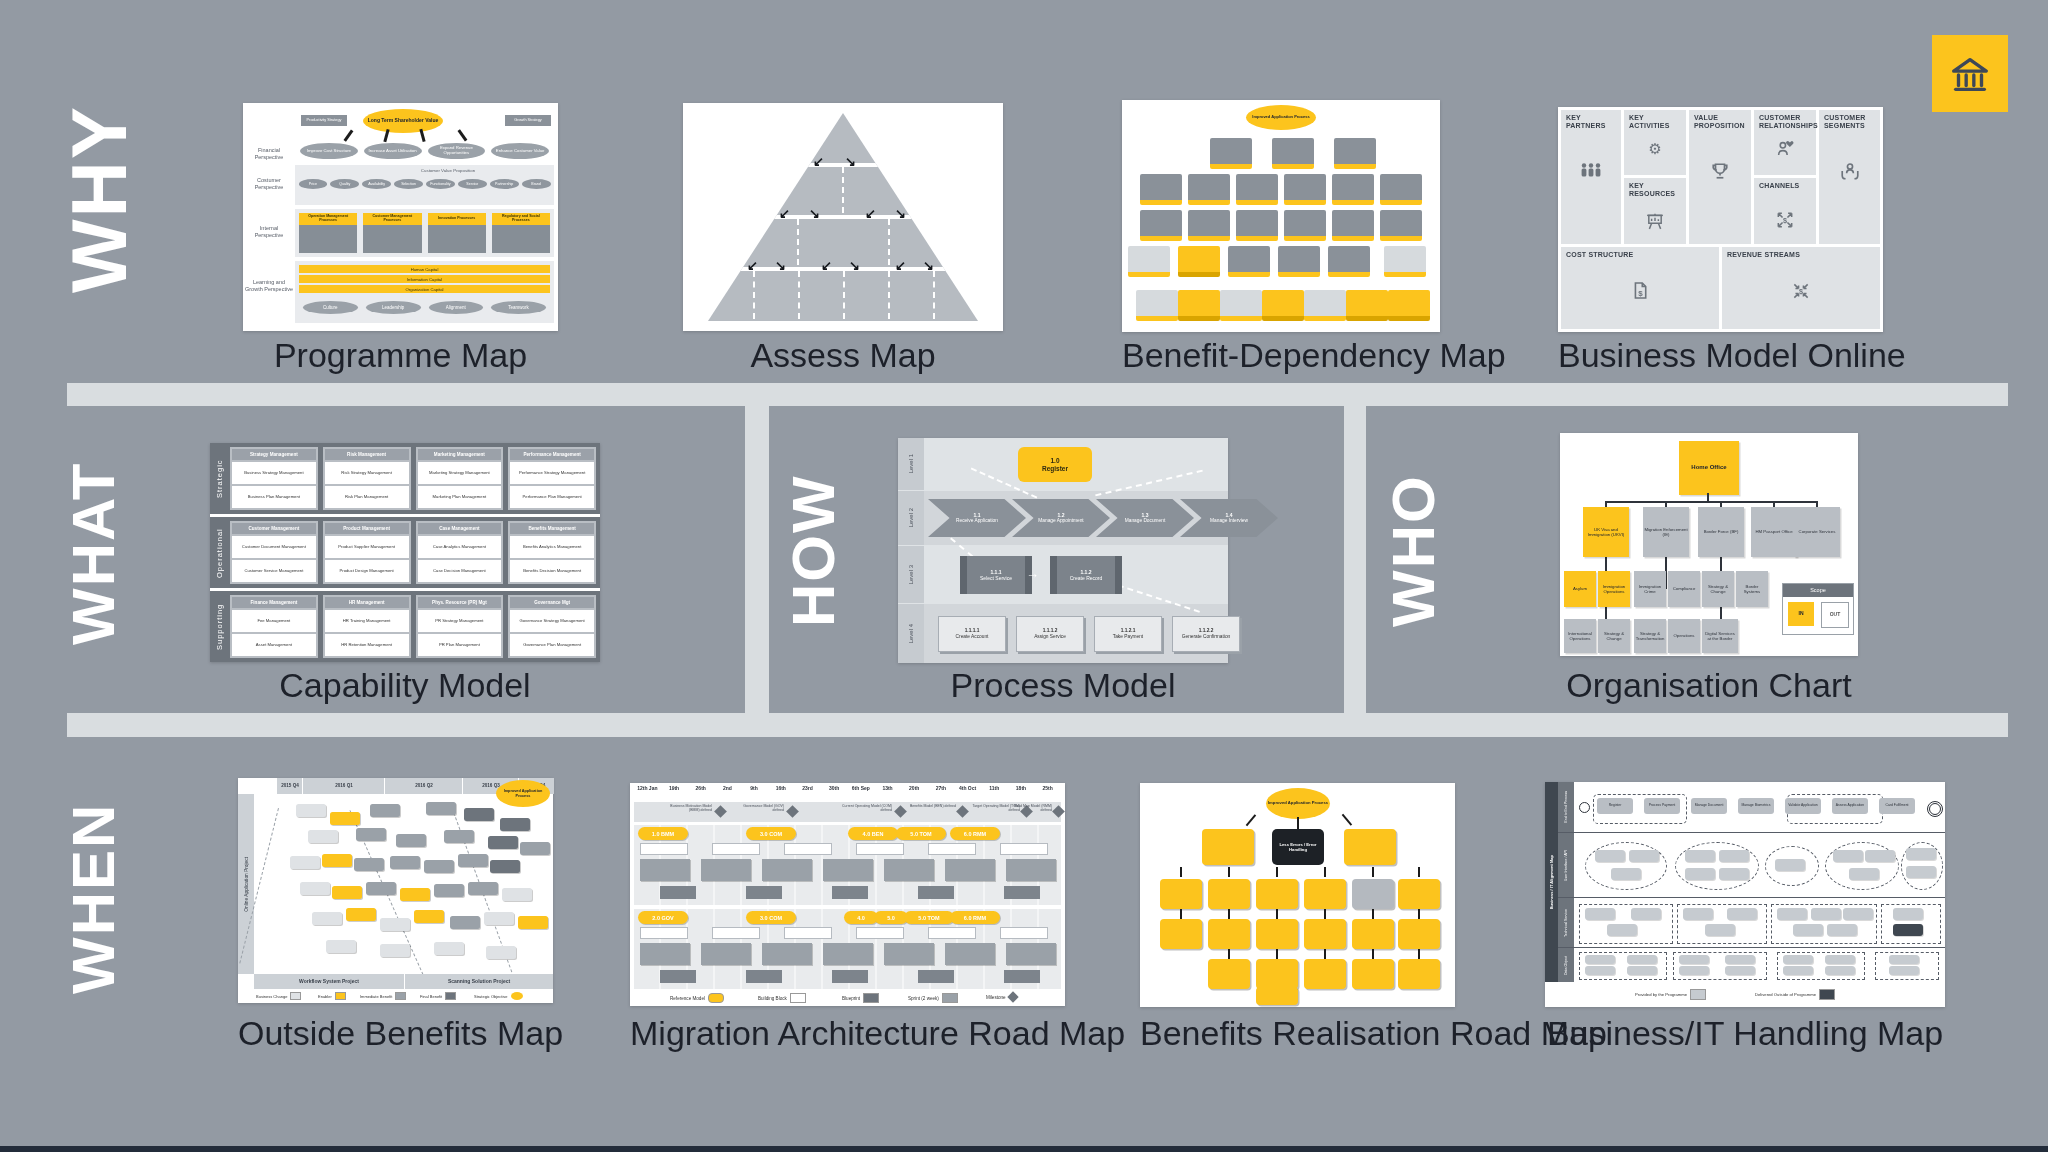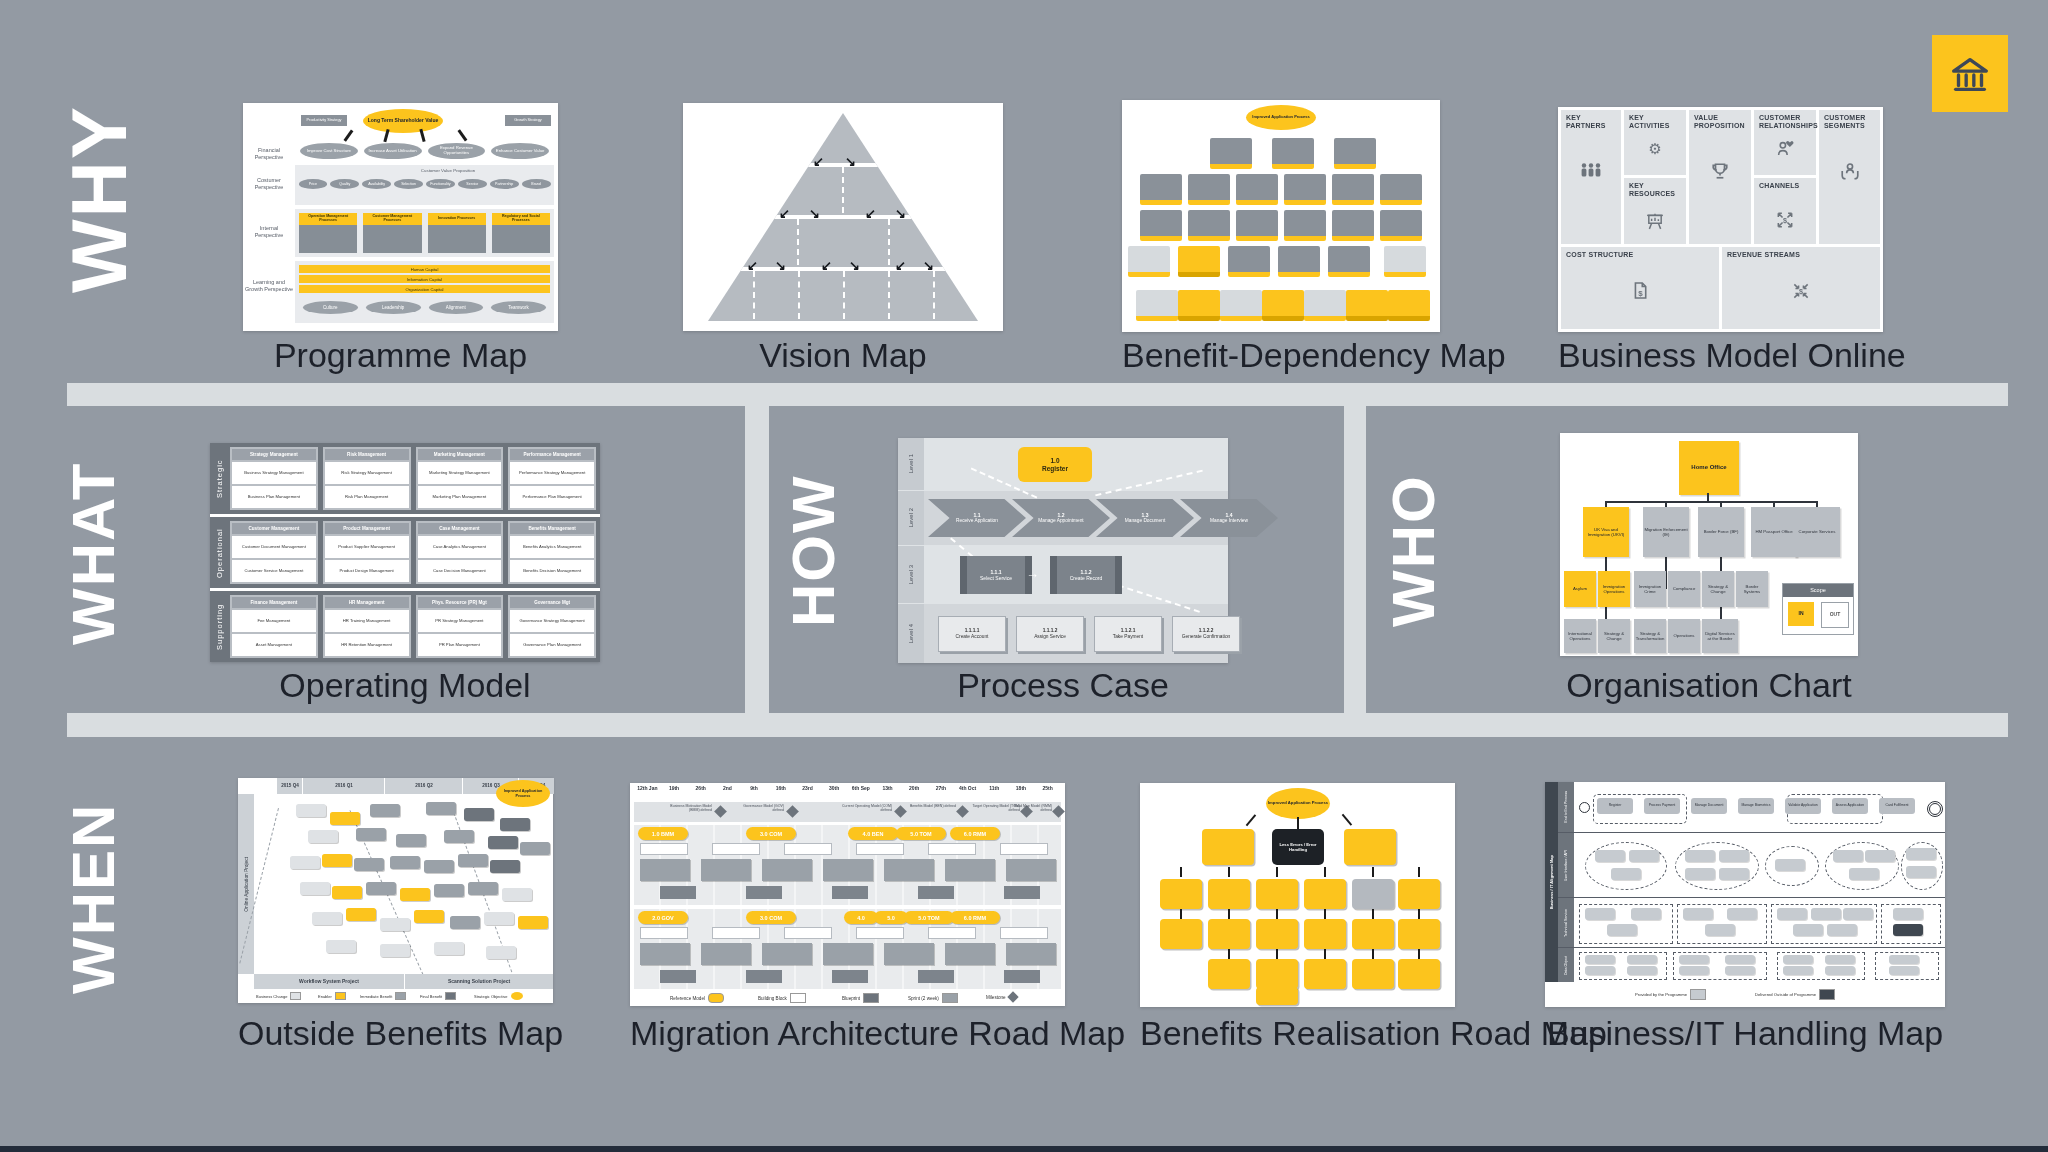--- a/index.html
+++ b/index.html
@@ -227,21 +227,21 @@
   <div class="varw" style="left:126px;top:104px">↘</div>
   <div class="varw" style="left:182px;top:104px">↙</div>
   <div class="varw" style="left:212px;top:104px">↘</div>
   <div class="varw" style="left:64px;top:156px">↙</div>
   <div class="varw" style="left:92px;top:156px">↘</div>
   <div class="varw" style="left:138px;top:156px">↙</div>
   <div class="varw" style="left:166px;top:156px">↘</div>
   <div class="varw" style="left:212px;top:156px">↙</div>
   <div class="varw" style="left:240px;top:156px">↘</div>
 </div>
-<div class="map-title" style="left:683px;top:338px;width:320px">Vision Map</div>
+<div class="map-title" style="left:683px;top:338px;width:320px">Assess Map</div>
 
 <div class="thumb" style="left:1122px;top:100px;width:318px;height:232px">
   <div class="ell yl" style="left:124px;top:5px;width:70px;height:25px;font-size:4px;font-weight:bold;line-height:1.15">Improved Application Process</div>
   <div class="nd" style="left:88px;top:38px"></div>
   <div class="nd" style="left:150px;top:38px"></div>
   <div class="nd" style="left:212px;top:38px"></div>
   <div class="nd" style="left:18px;top:74px"></div>
   <div class="nd" style="left:66px;top:74px"></div>
   <div class="nd" style="left:114px;top:74px"></div>
   <div class="nd" style="left:162px;top:74px"></div>
@@ -443,21 +443,21 @@
         <div class="cgi">PR Strategy Management</div>
         <div class="cgi">PR Plan Management</div>
       </div>
       <div class="cg">
         <div class="cgh">Governance Mgt</div>
         <div class="cgi">Governance Strategy Management</div>
         <div class="cgi">Governance Plan Management</div>
       </div>
     </div>
 </div>
-<div class="map-title" style="left:210px;top:668px;width:390px">Operating Model</div>
+<div class="map-title" style="left:210px;top:668px;width:390px">Capability Model</div>
 
 <div class="thumb" style="left:898px;top:438px;width:330px;height:225px;background:#dfe3e6">
   <div class="pm-lvl" style="top:0;height:52px">
       <span>Level 1</span>
     </div>
   <div class="pm-lvl" style="top:53px;height:54px">
       <span>Level 2</span>
     </div>
   <div class="pm-lvl" style="top:108px;height:57px">
       <span>Level 3</span>
@@ -516,21 +516,21 @@
       <div class="pm-l4i">
         <span style="font-weight:bold">1.1.2.1</span>
         <span>Take Payment</span>
       </div>
       <div class="pm-l4i">
         <span style="font-weight:bold">1.1.2.2</span>
         <span>Generate Confirmation</span>
       </div>
     </div>
 </div>
-<div class="map-title" style="left:898px;top:668px;width:330px">Process Case</div>
+<div class="map-title" style="left:898px;top:668px;width:330px">Process Model</div>
 
 <div class="thumb" style="left:1560px;top:433px;width:298px;height:223px">
   <div class="oc-bx yl" style="left:119px;top:8px;width:58px;height:52px;font-size:6px;font-weight:bold">Home Office</div>
   <div class="oc-line" style="left:147px;top:60px;width:1.5px;height:8px"></div>
   <div class="oc-line" style="left:45px;top:68px;width:212px;height:1.5px"></div>
   <div class="oc-line" style="left:45px;top:68px;width:1.5px;height:6px"></div>
   <div class="oc-line" style="left:105px;top:68px;width:1.5px;height:6px"></div>
   <div class="oc-line" style="left:160px;top:68px;width:1.5px;height:6px"></div>
   <div class="oc-line" style="left:213px;top:68px;width:1.5px;height:6px"></div>
   <div class="oc-line" style="left:256px;top:68px;width:1.5px;height:6px"></div>

